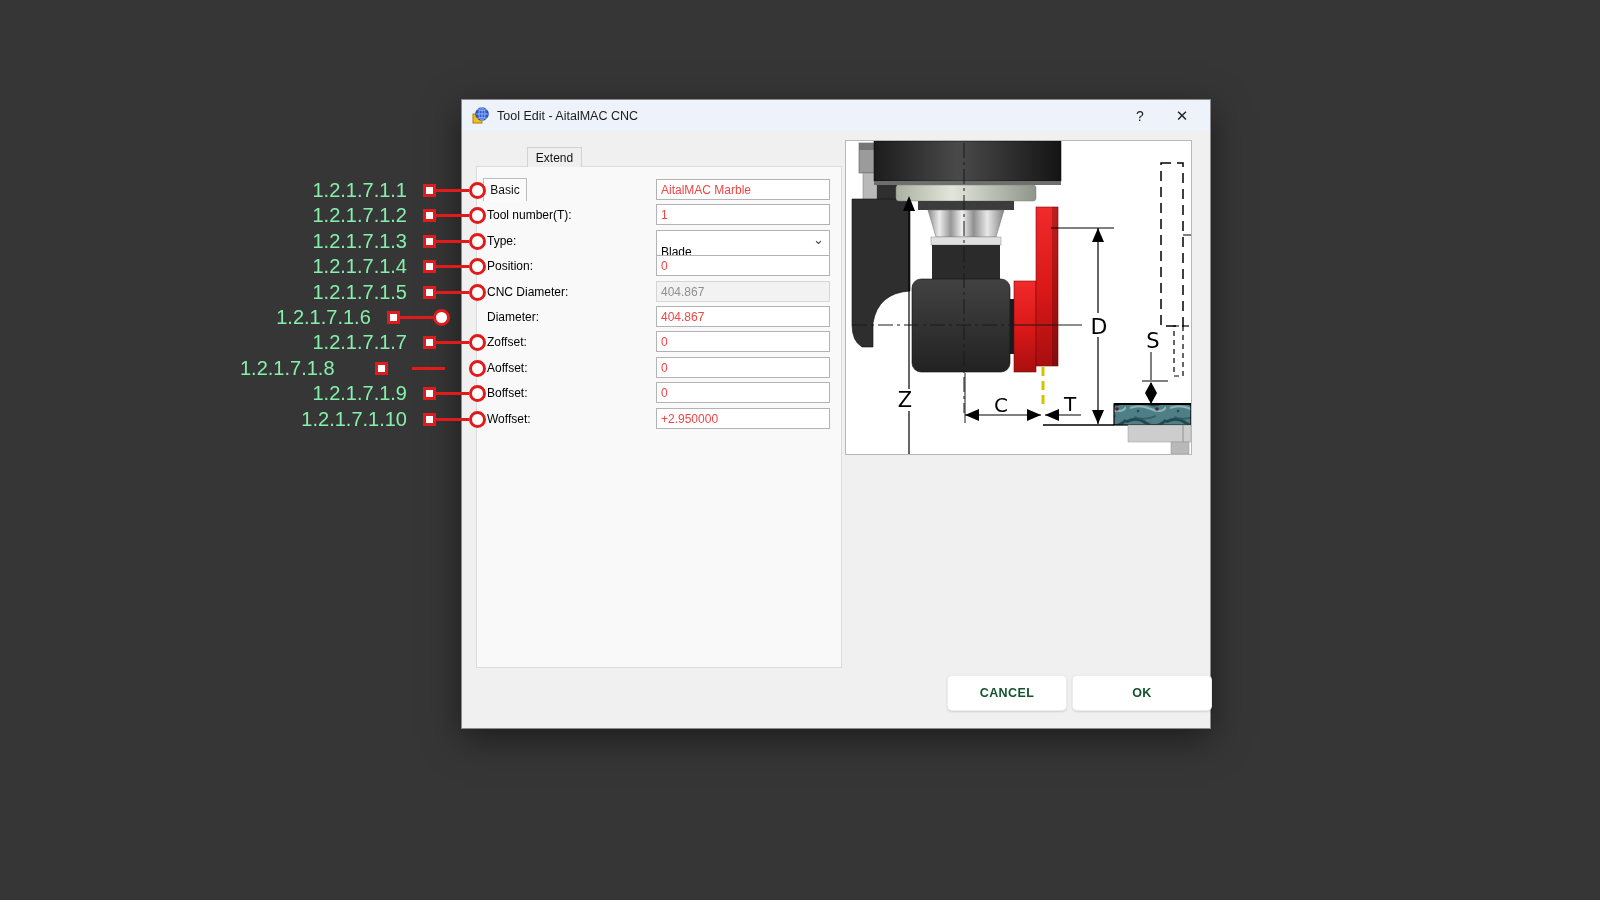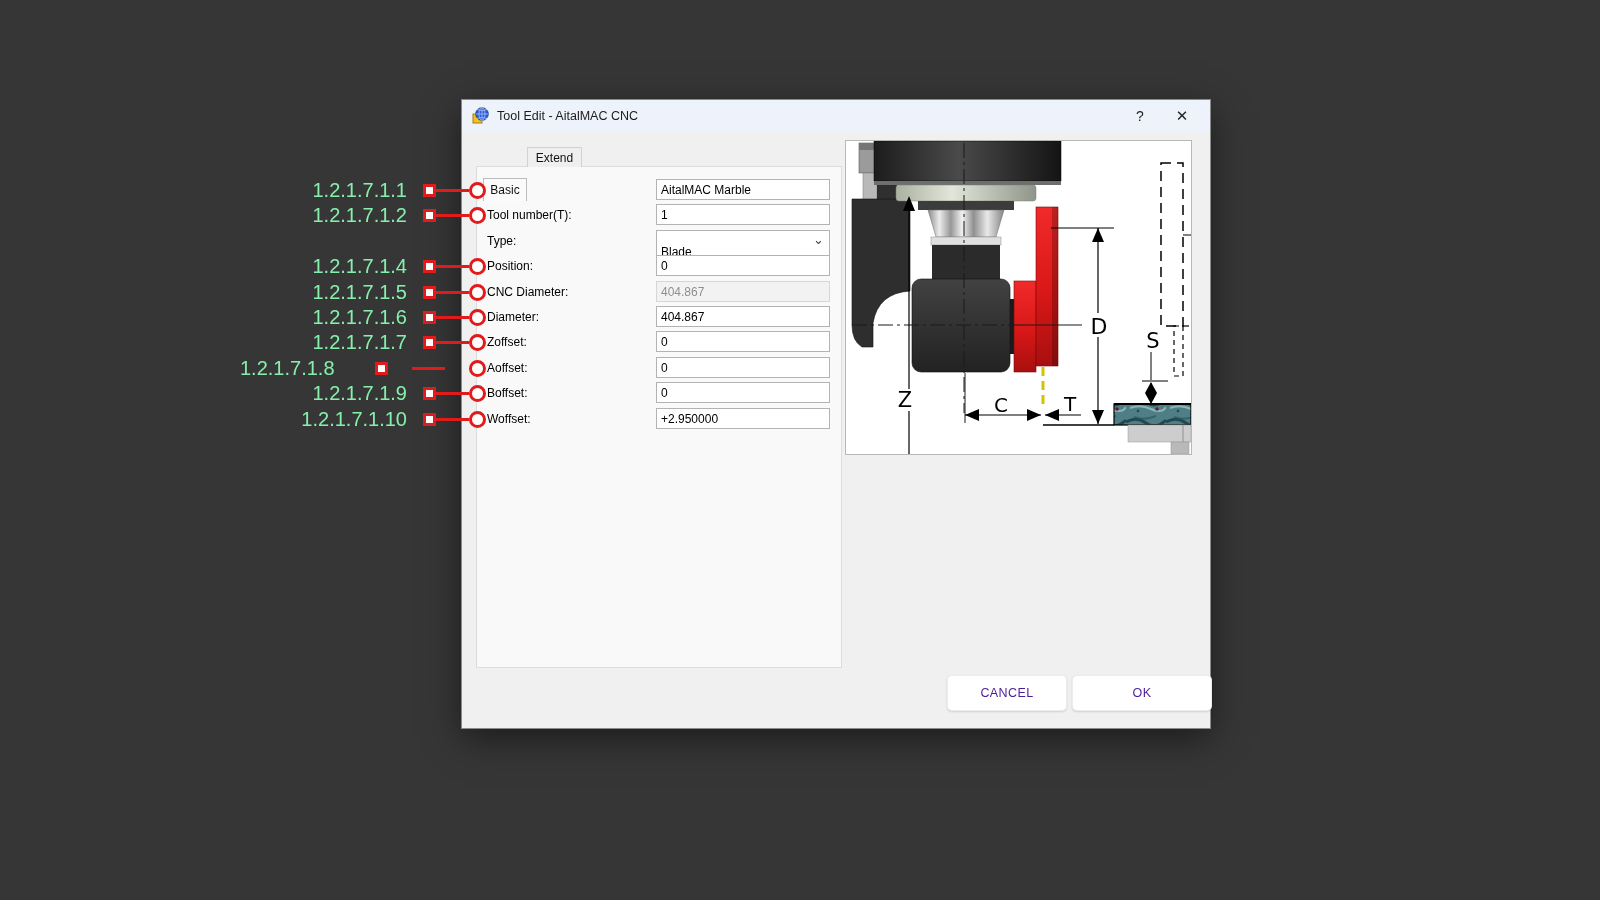--- a/index.html
+++ b/index.html
@@ -28,36 +28,36 @@
               border:1px solid #bdbdbd;border-bottom:none;z-index:3;margin-top:34px;}
   .tab-inactive{left:65px;top:47px;width:55px;height:20px;background:#efefef;
                 border:1px solid #d2d2d2;border-bottom:none;z-index:1;}
 
   
   .frow{position:absolute;height:22px;}
   .flabel{position:absolute;left:25px;top:0;height:22px;line-height:22px;
           font-size:12px;color:#000;white-space:nowrap;}
   .finput{position:absolute;left:194px;top:0;width:174px;height:21px;box-sizing:border-box;
           border:1px solid #b3b3b3;background:#fff;font-family:"Liberation Sans",sans-serif;
-          font-size:12px;color:#000000;padding:1px 4px;outline:none;}
+          font-size:12px;color:#ef4444;padding:1px 4px;outline:none;}
   .finput.disabled{background:#f2f2f2;border-color:#d6d6d6;color:#8f8f8f;}
   .fselect{position:absolute;left:194px;top:0;width:174px;height:30px;box-sizing:border-box;
            border:1px solid #b3b3b3;background:#fff;font-size:12px;color:#000;
            line-height:19px;padding:12px 4px;}
   .fselect .chev{position:absolute;right:5px;top:0;line-height:18px;font-size:13px;color:#444;}
 
   
   .diagram{position:absolute;left:383px;top:40px;width:345px;height:313px;background:#fff;
            border:1px solid #b8b8b8;box-sizing:content-box;}
   .diagram svg{display:block;}
 
   
   .btn{position:absolute;top:576px;height:34px;background:#fff;border:none;border-radius:4px;
-       box-shadow:0 0 0 1px #ececec,0 1px 3px rgba(0,0,0,.28);color:#4c1d95;
-       font-family:"Liberation Sans",sans-serif;font-size:12.5px;font-weight:normal;
+       box-shadow:0 0 0 1px #ececec,0 1px 3px rgba(0,0,0,.28);color:#14532d;
+       font-family:"Liberation Sans",sans-serif;font-size:12.5px;font-weight:bold;
        letter-spacing:.4px;cursor:pointer;}
   .btn-cancel{left:486px;width:118px;}
   .btn-ok{left:611px;width:138px;}
 
   
   .ann{position:absolute;left:240px;width:246px;height:24px;display:flex;
        align-items:center;justify-content:flex-end;z-index:20;pointer-events:none;}
   .ann-num{color:#86efac;font-size:20px;margin-right:16px;white-space:nowrap;}
   .ann-sq{width:7px;height:7px;background:#fff;border:3px solid #e11b1b;flex:0 0 auto;}
   .ann-line{width:33px;height:0;border-top:3px solid #e11b1b;flex:0 0 auto;}
@@ -256,33 +256,39 @@
     <span class="ann-sq"></span>
     <span class="ann-line"></span>
     <span class="ann-circ"></span>
   </div>
   <div class="ann" style="top:203px;">
     <span class="ann-num">1.2.1.7.1.2</span>
     <span class="ann-sq"></span>
     <span class="ann-line"></span>
     <span class="ann-circ"></span>
   </div>
+  <div class="ann" style="top:229px;">
+    <span class="ann-num">1.2.1.7.1.3</span>
+    <span class="ann-sq"></span>
+    <span class="ann-line"></span>
+    <span class="ann-circ"></span>
+  </div>
   <div class="ann" style="top:254px;">
     <span class="ann-num">1.2.1.7.1.4</span>
     <span class="ann-sq"></span>
     <span class="ann-line"></span>
     <span class="ann-circ"></span>
   </div>
   <div class="ann" style="top:280px;">
     <span class="ann-num">1.2.1.7.1.5</span>
     <span class="ann-sq"></span>
     <span class="ann-line"></span>
     <span class="ann-circ"></span>
   </div>
-  <div class="ann" style="top:305px;">
+  <div class="ann" style="top:305px;justify-content:center;">
     <span class="ann-num">1.2.1.7.1.6</span>
     <span class="ann-sq"></span>
     <span class="ann-line"></span>
     <span class="ann-circ"></span>
   </div>
   <div class="ann" style="top:330px;">
     <span class="ann-num">1.2.1.7.1.7</span>
     <span class="ann-sq"></span>
     <span class="ann-line"></span>
     <span class="ann-circ"></span>

